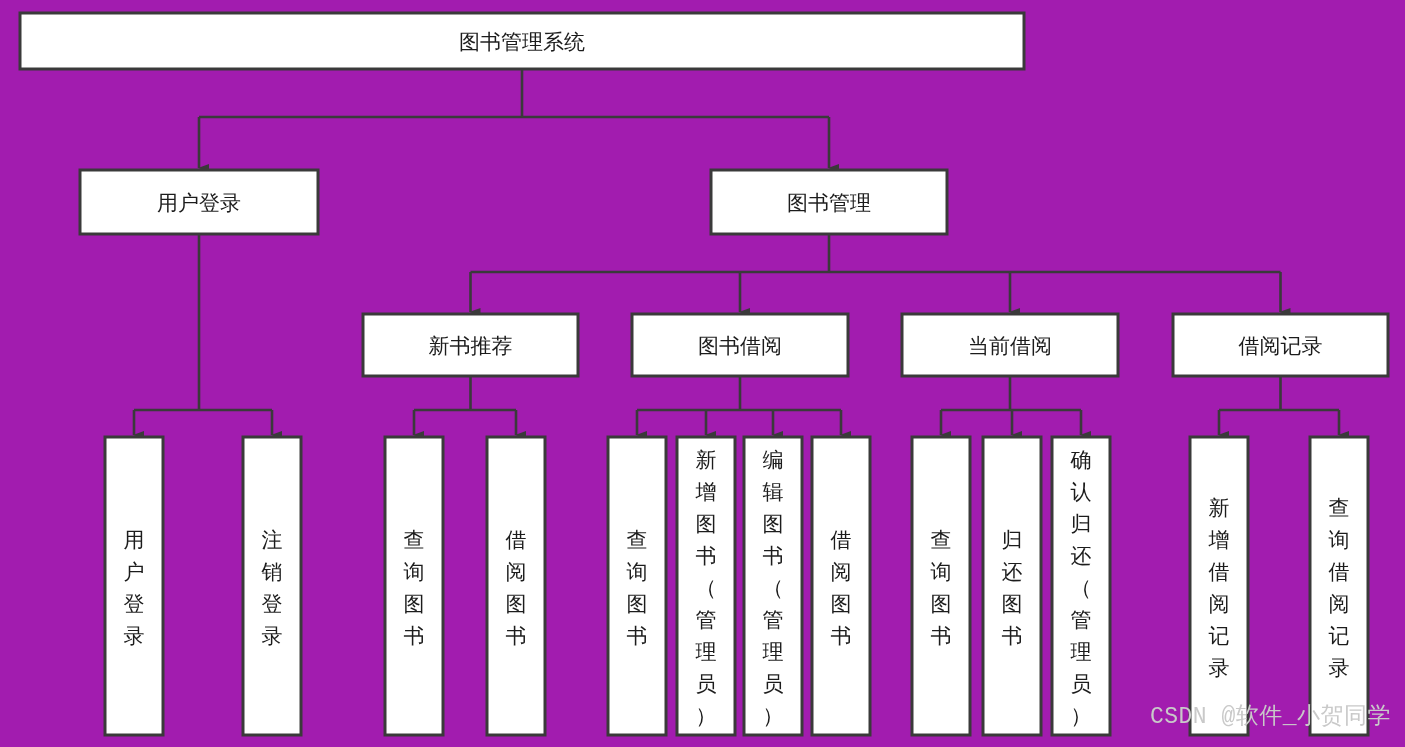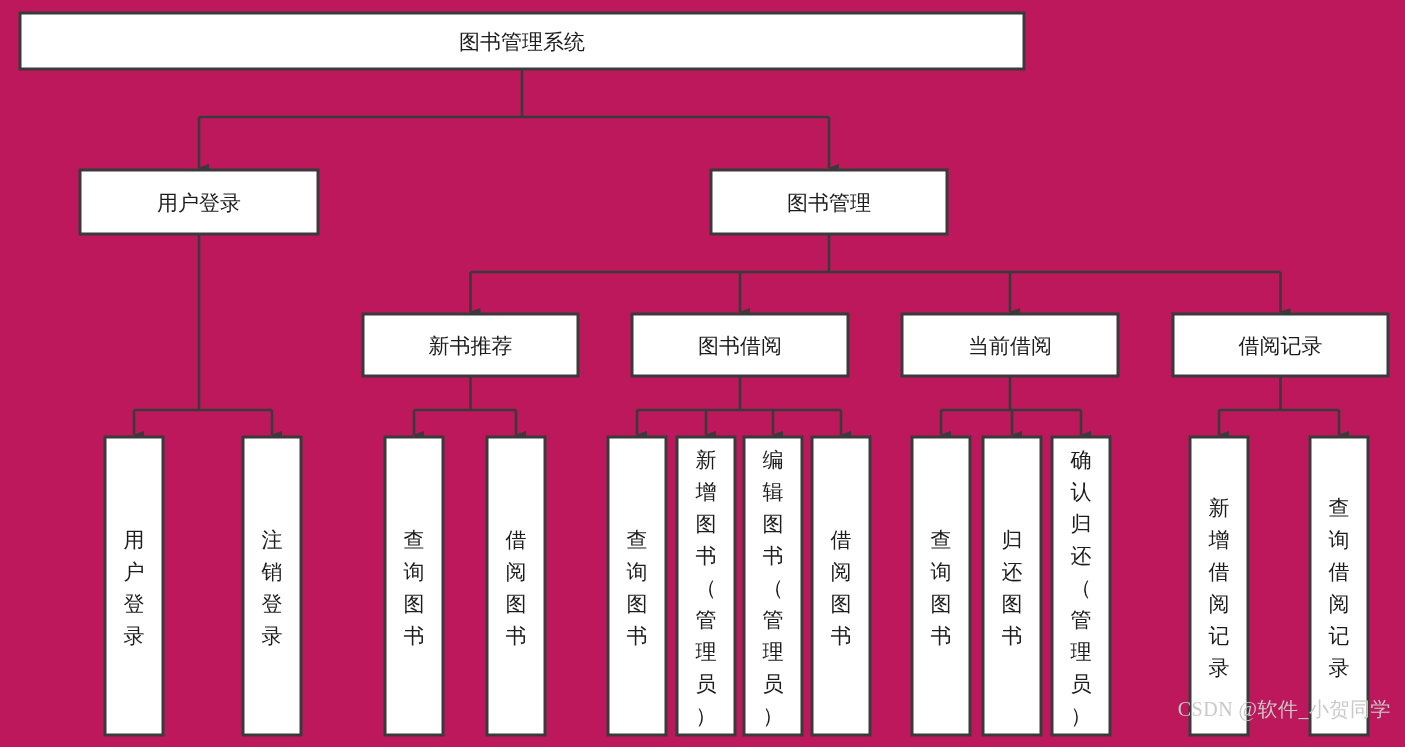--- a/index.html
+++ b/index.html
@@ -1,25 +1,25 @@
 <!DOCTYPE html>
 <html><head>
 <meta charset="utf-8">
 <style>
   html,body{margin:0;padding:0;background:#ffffff;}
   body{font-family:"Liberation Sans","DejaVu Sans",sans-serif;}
-  #stage{position:relative;width:1405px;height:747px;background:#be185d;overflow:hidden;}
+  #stage{position:relative;width:1405px;height:747px;background:#a21caf;overflow:hidden;}
   svg#chart{position:absolute;left:0;top:0;width:1405px;height:747px;}
   .node-rect{fill:#ffffff;stroke:#3a3a3a;stroke-width:3;}
   .link{stroke:#3a3a3a;stroke-width:2.6;fill:none;}
   .node-label{font-family:"Liberation Sans","DejaVu Sans",sans-serif;fill:#1c1c1c;font-size:21px;}
   .leaf-label{font-family:"Liberation Sans","DejaVu Sans",sans-serif;fill:#1c1c1c;font-size:21px;}
-  .watermark{position:absolute;color:#c9c9c9;font-size:20px;letter-spacing:.5px;
-             font-family:Liberation Serif, serif;white-space:nowrap;
-             right:14px;bottom:24px;}
+  .watermark{position:absolute;color:#c9c9c9;font-size:23px;letter-spacing:.5px;
+             font-family:Liberation Mono, monospace;white-space:nowrap;
+             right:14px;bottom:16px;}
 </style>
 </head>
 <body>
 
 <div id="stage">
   <svg id="chart" viewBox="0 0 1405 747">
     <defs>
       <marker id="arrowhead" markerWidth="9" markerHeight="11" refX="4.5" refY="10" orient="auto" markerUnits="userSpaceOnUse">
         <path d="M0.5,0 L8.5,0 L4.5,11 Z" fill="#3a3a3a"></path>
       </marker>

